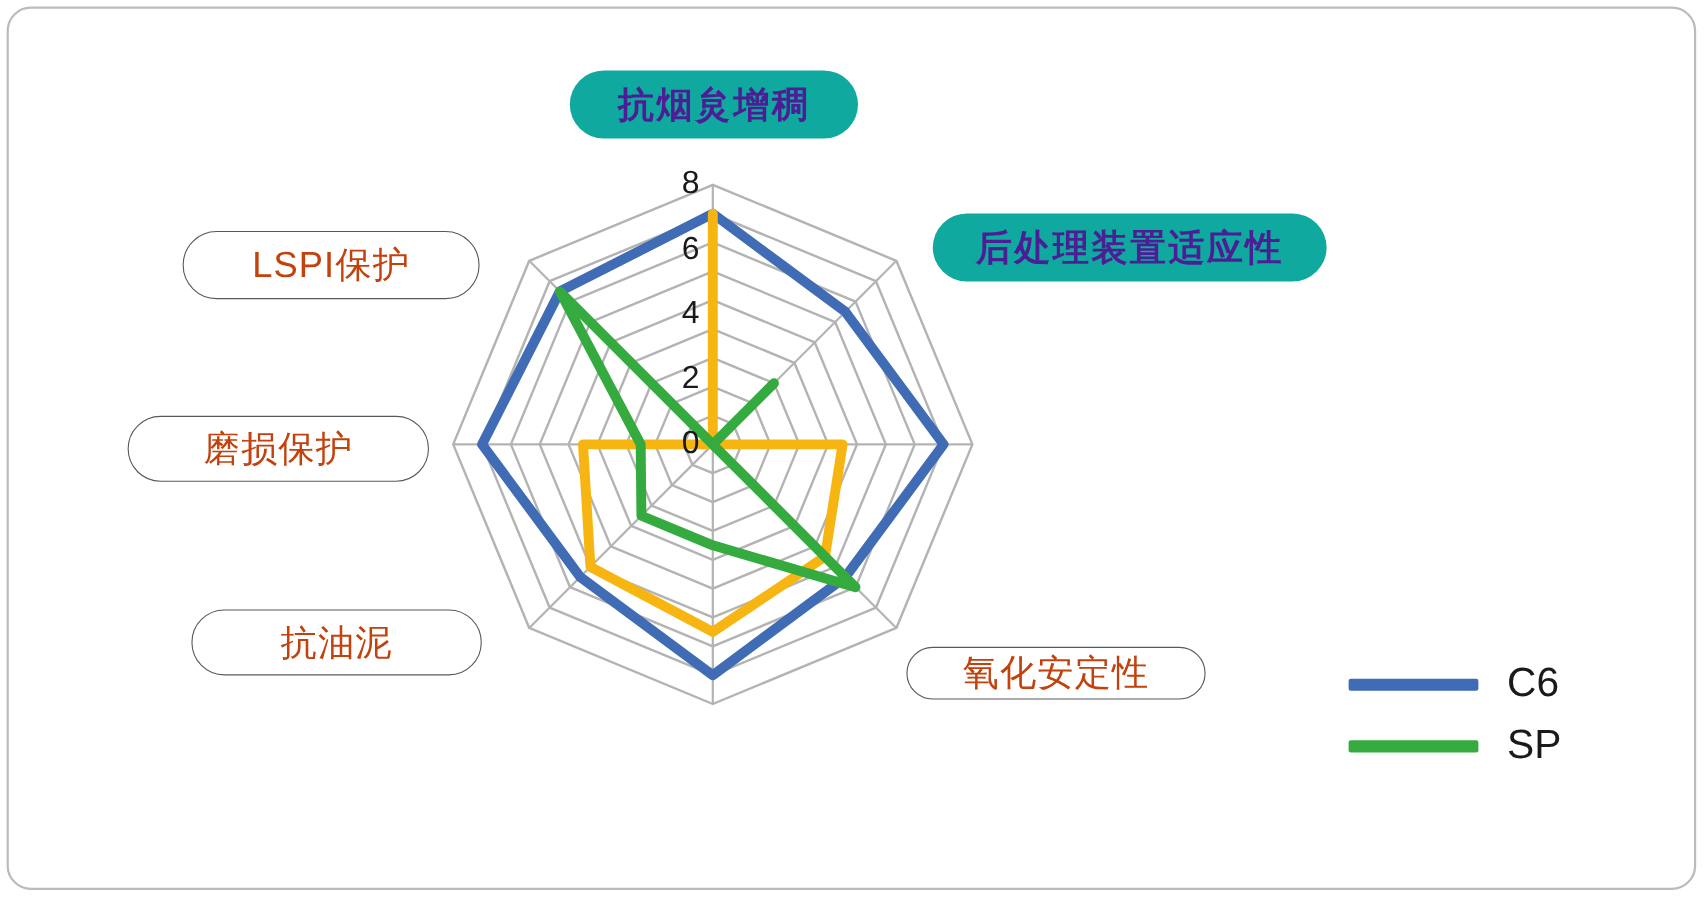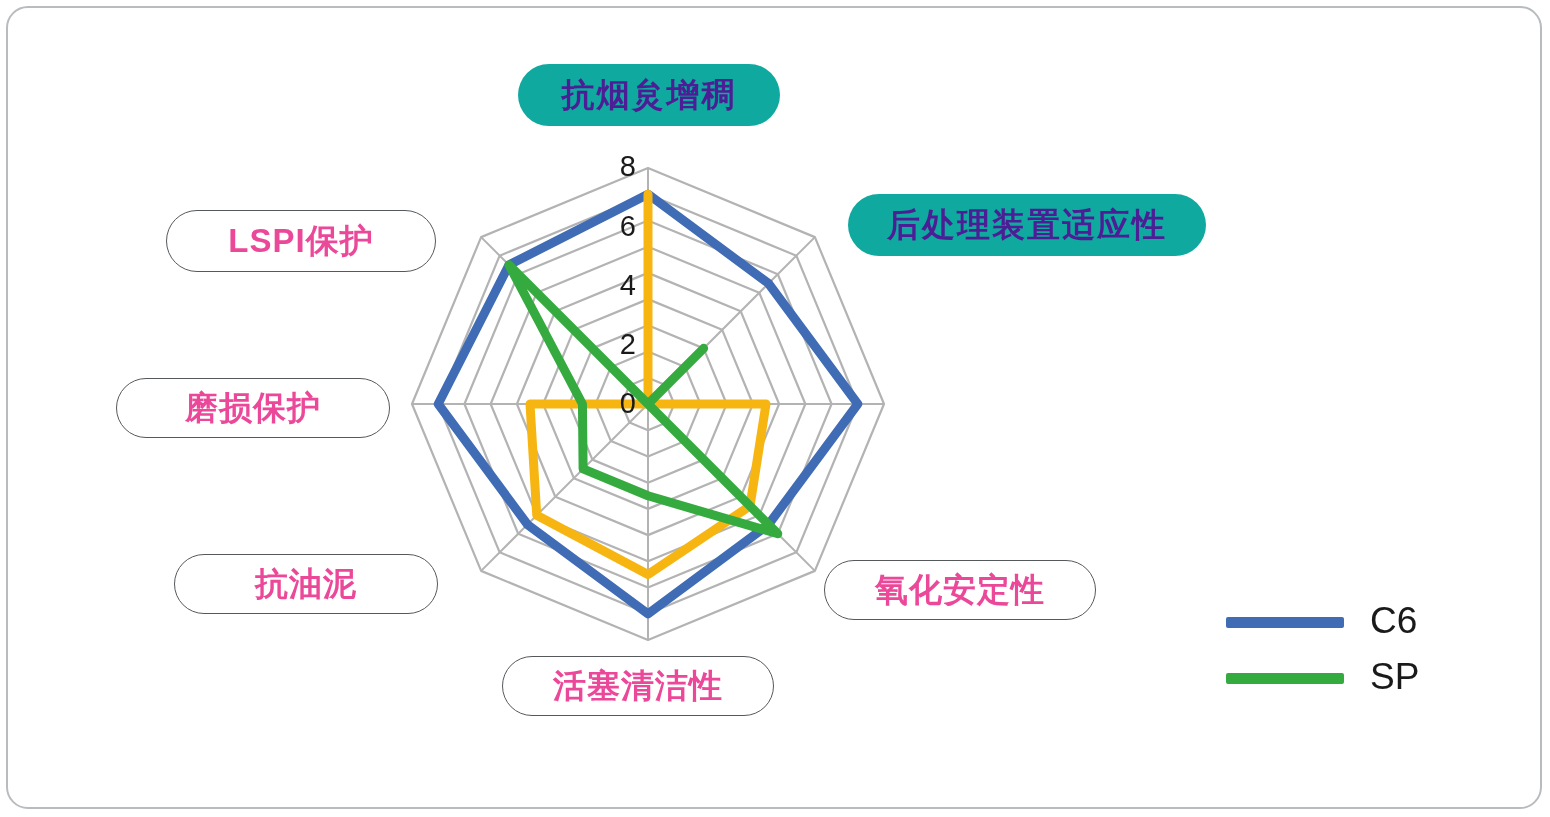--- a/index.html
+++ b/index.html
@@ -17,23 +17,23 @@
     border-radius:22px;
     background:#fff;
   }
   .pill{
     position:absolute;
     box-sizing:border-box;
     display:flex;align-items:center;justify-content:center;
     border:1.6px solid #55595c;
     border-radius:999px;
     background:#fff;
-    color:#ec4899;
+    color:#c2410c;
     font-size:33px;
-    font-weight:700;
+    font-weight:400;
     letter-spacing:1px;
     white-space:nowrap;
   }
   .pill.teal{
     background:#0fa9a0;
     border:none;
     color:#4c1d95;
     font-weight:bold;
     letter-spacing:2px;
   }
@@ -95,23 +95,22 @@
   <div class="tick-label" style="left:588px;top:202px;">6</div>
   <div class="tick-label" style="left:588px;top:261px;">4</div>
   <div class="tick-label" style="left:588px;top:320px;">2</div>
   <div class="tick-label" style="left:588px;top:379px;">0</div>
 
   <div class="pill teal" style="left:510px;top:56px;width:262px;height:62px;">抗烟炱增稠</div>
 
   <div class="pill teal" style="left:840px;top:186px;width:358px;height:62px;">后处理装置适应性</div>
 
 
-  <div class="pill" style="left:816px;top:552px;width:272px;height:60px;text-align:center;">氧化安定性</div>
+  <div class="pill" style="left:816px;top:580px;width:272px;height:48px;text-align:center;">氧化安定性</div>
 
-  <div class="pill" style="left:494px;top:648px;width:272px;height:60px;">活塞清洁性</div>
 
   <div class="pill" style="left:166px;top:546px;width:264px;height:60px;">抗油泥</div>
 
   <div class="pill" style="left:108px;top:370px;width:274px;height:60px;">磨损保护</div>
 
   <div class="pill" style="left:158px;top:202px;width:270px;height:62px;">LSPI保护</div>
 
   <div id="legend">
     <div class="legend-row">
       <span class="legend-swatch" style="background:#3f6cb4;"></span>

